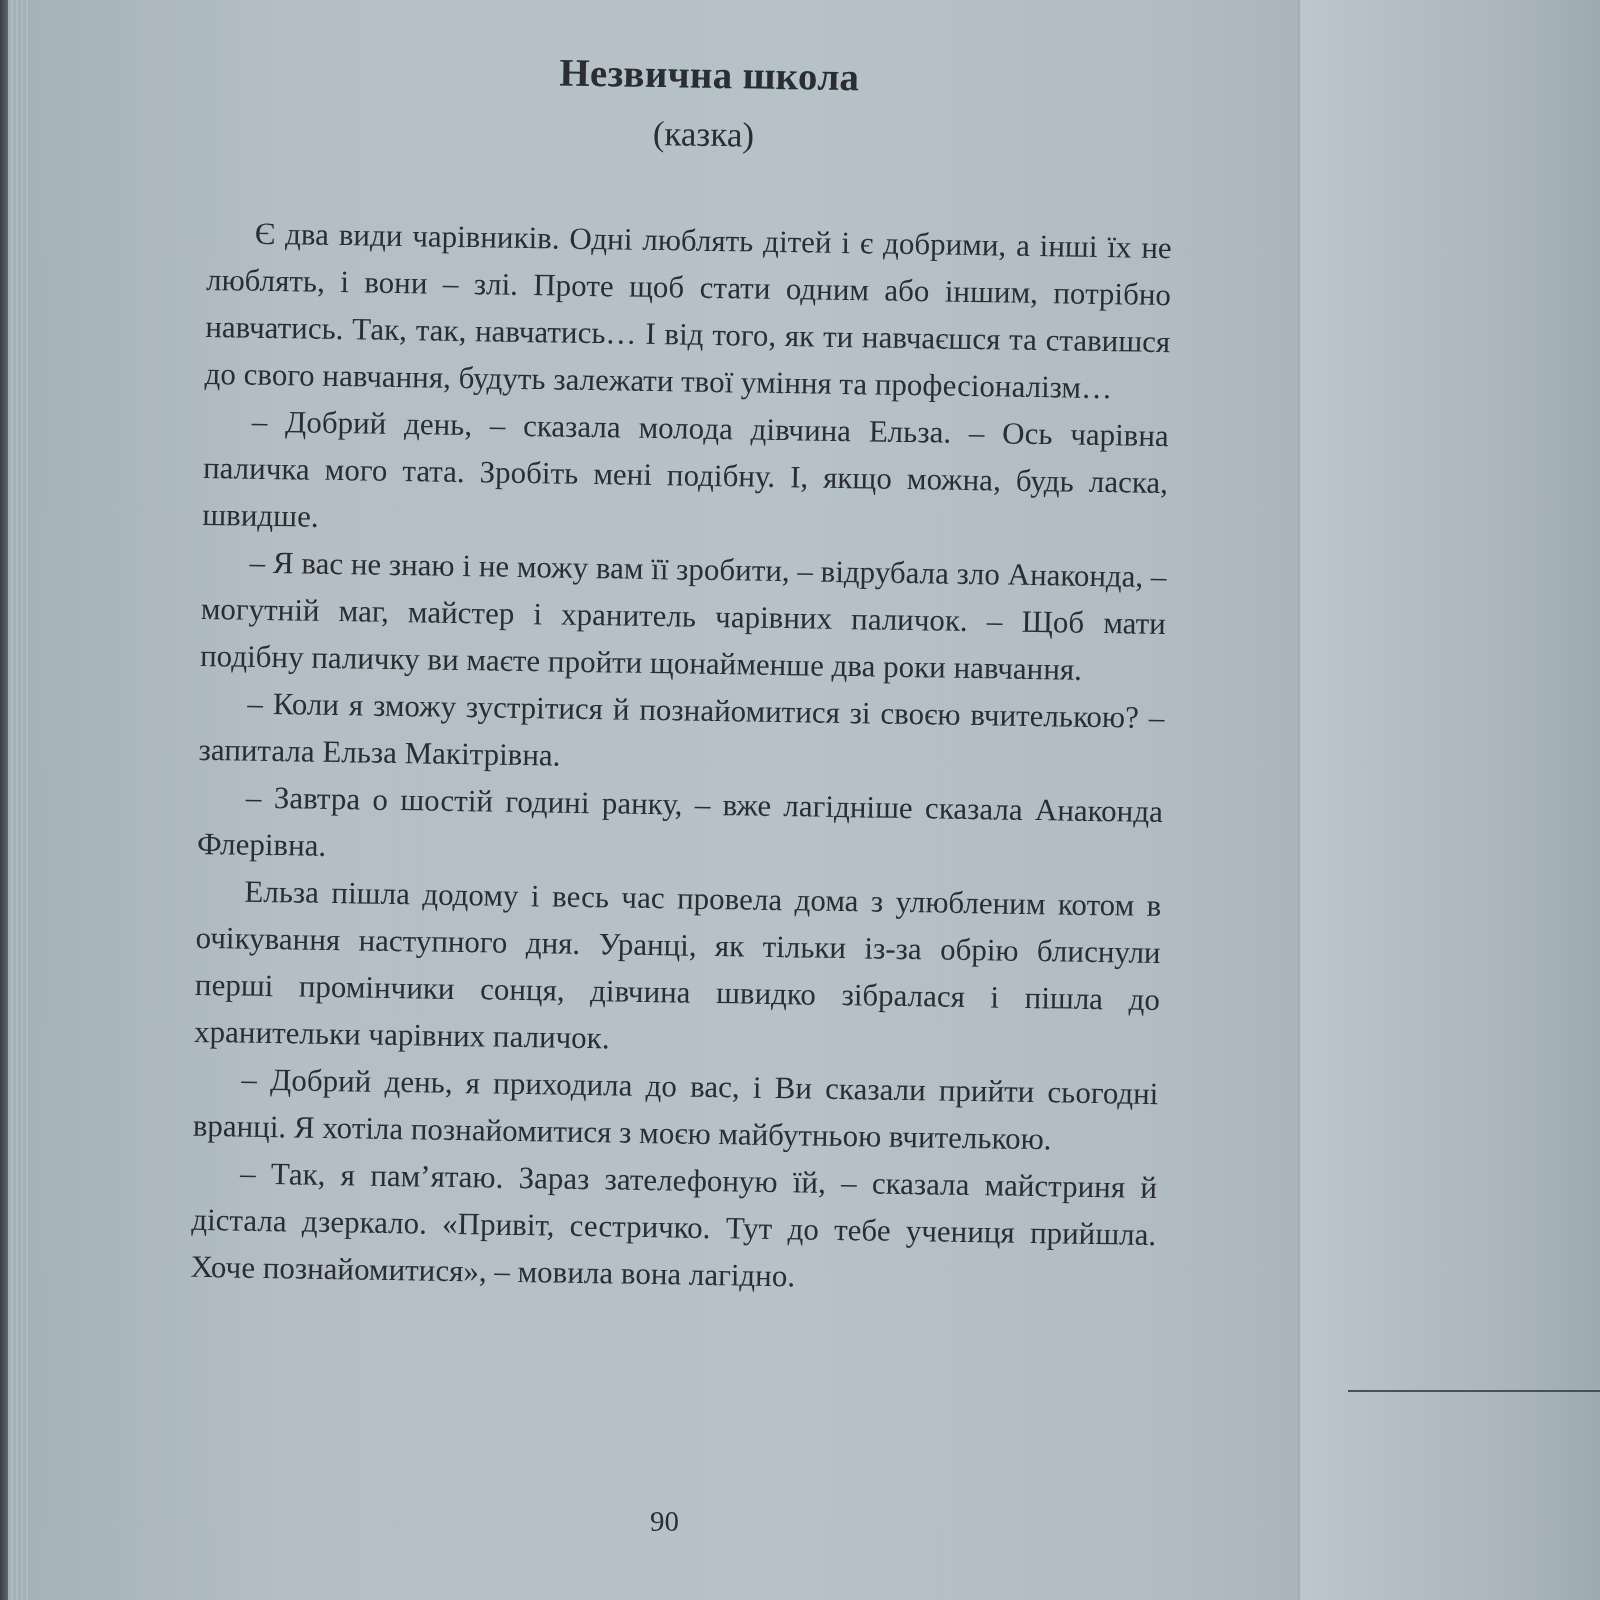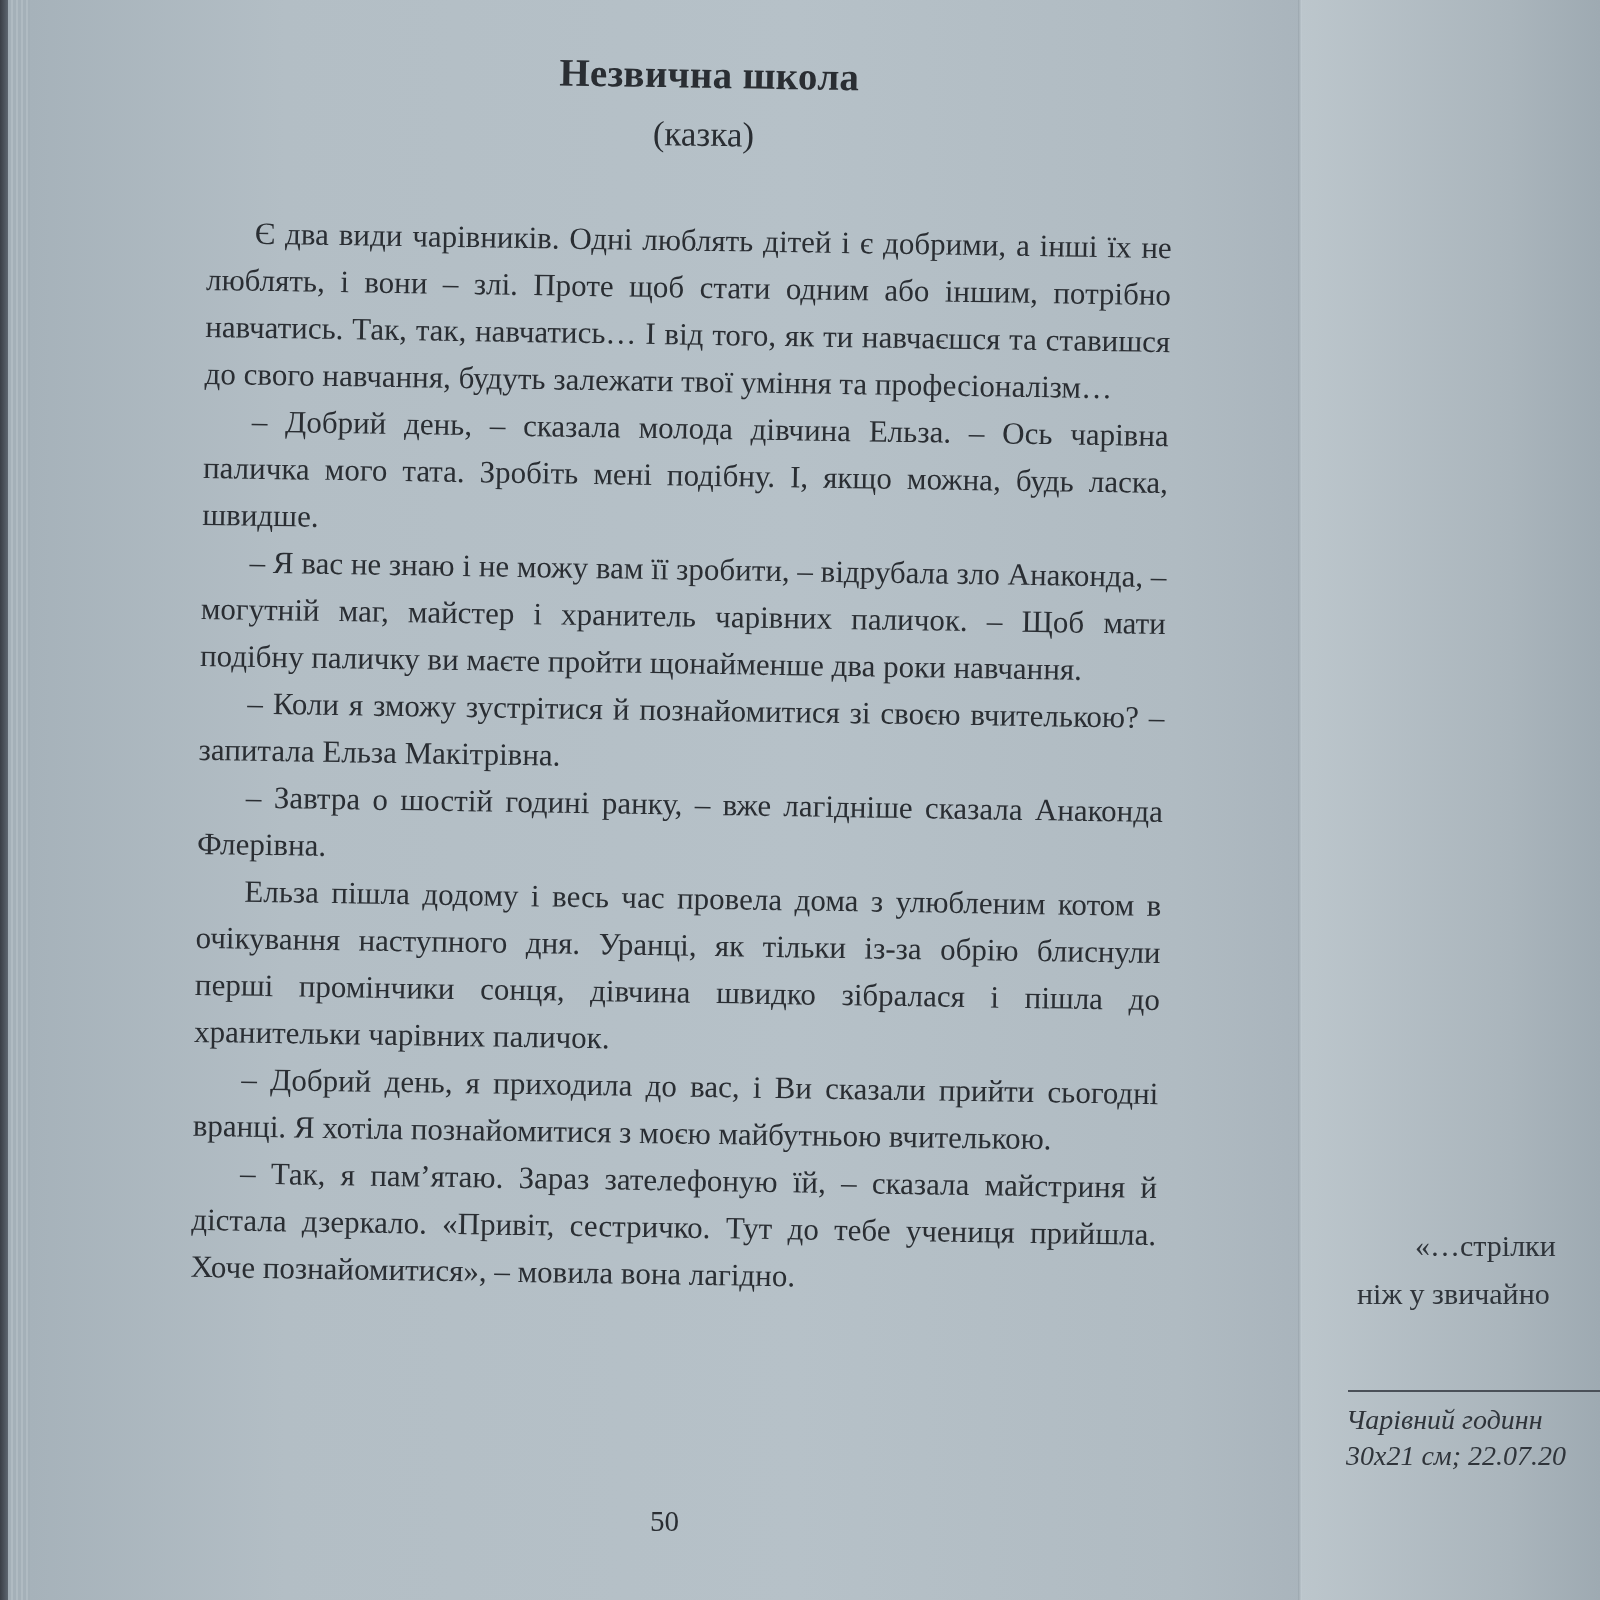--- a/index.html
+++ b/index.html
@@ -140,24 +140,16 @@
       <p class="para">– Добрий день, – сказала молода дівчина Ельза. – Ось чарівна паличка мого тата. Зробіть мені подібну. І, якщо можна, будь ласка, швидше.</p>
       <p class="para">– Я вас не знаю і не можу вам її зробити, – відрубала зло Анаконда, – могутній маг, майстер і хранитель чарівних паличок. – Щоб мати подібну паличку ви маєте пройти щонайменше два роки навчання.</p>
       <p class="para">– Коли я зможу зустрітися й познайомитися зі своєю вчителькою? – запитала Ельза Макітрівна.</p>
       <p class="para">– Завтра о шостій годині ранку, – вже лагідніше сказала Анаконда Флерівна.</p>
       <p class="para">Ельза пішла додому і весь час провела дома з улюбленим котом в очікування наступного дня. Уранці, як тільки із-за обрію блиснули перші промінчики сонця, дівчина швидко зібралася і пішла до хранительки чарівних паличок.</p>
       <p class="para">– Добрий день, я приходила до вас, і Ви сказали прийти сьогодні вранці. Я хотіла познайомитися з моєю майбутньою вчителькою.</p>
       <p class="para">– Так, я пам’ятаю. Зараз зателефоную їй, – сказала майстриня й дістала дзеркало. «Привіт, сестричко. Тут до тебе учениця прийшла. Хоче познайомитися», – мовила вона лагідно.</p>
     </div>
   </div>
 
-  <div class="page-number">50</div>
+  <div class="page-number">90</div>
 
-  <div class="right-quote">
-    <span class="q1">«…стрілки</span>
-    <span>ніж у звичайно</span>
-  </div>
   <div class="right-rule"></div>
-  <div class="right-caption">
-    <div>Чарівний годинн</div>
-    <div>30х21 см; 22.07.20</div>
-  </div>
 </div>
 
 </body></html>

